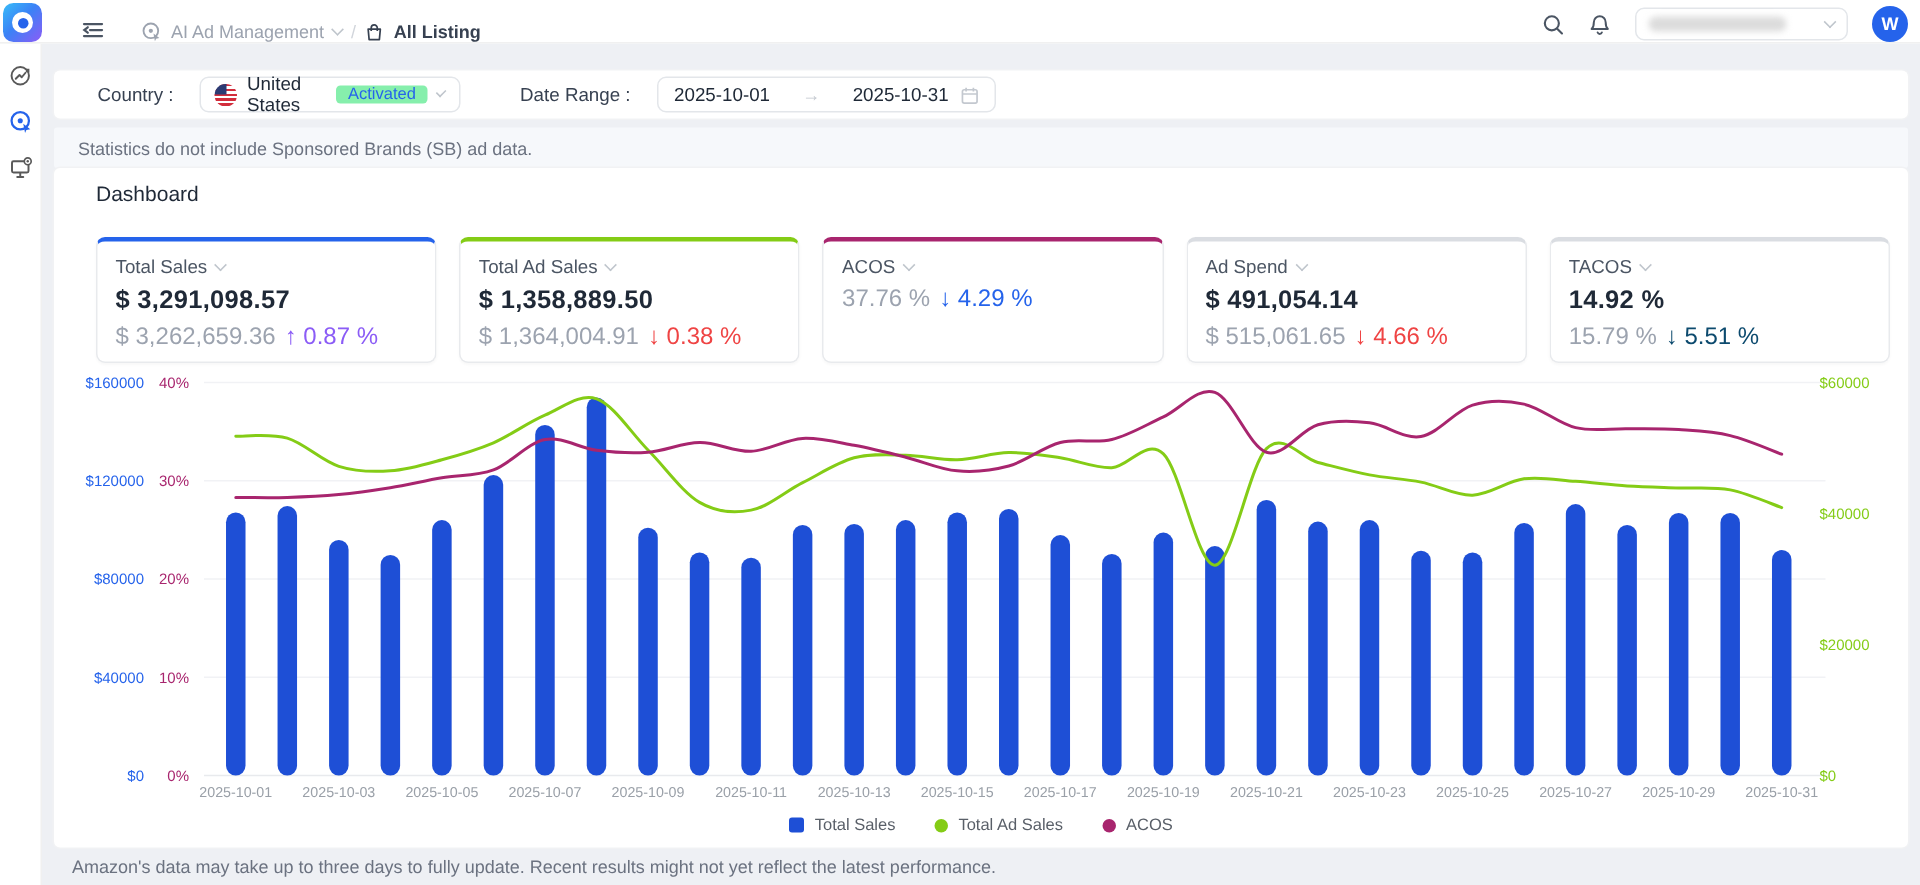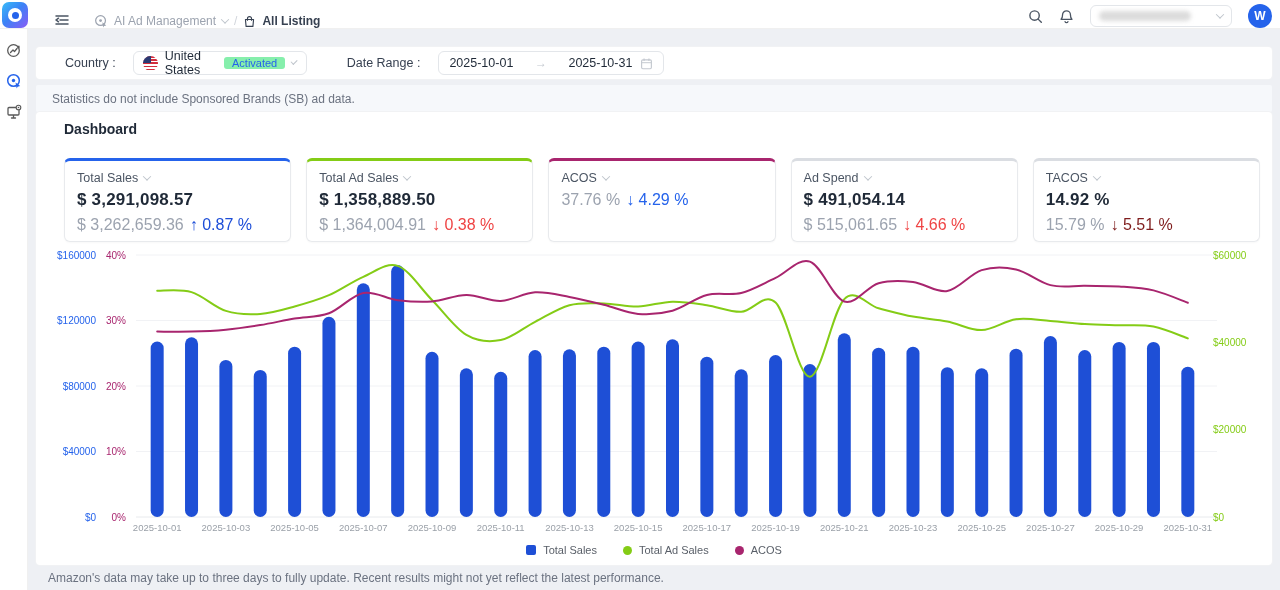--- a/index.html
+++ b/index.html
@@ -53,21 +53,21 @@
   .date-val { font-size:12.5px; color:#1f2937; }
   .date-arrow { color:#c3c8cf; font-size:12px; flex:1; text-align:center; }
 
   
   .notice { position:absolute; left:36px; top:85px; width:1236px; height:27px; background:#f6f8fb;
     display:flex; align-items:center; padding-left:16px; font-size:12px; color:#6b7280; border-radius:2px; }
 
   
   .dash { position:absolute; left:36px; top:112px; width:1236px; height:453px; background:#fff;
     border-radius:4px; box-shadow:0 0 0 1px #f1f2f4; }
-  .dash-title { position:absolute; left:28px; top:9px; font-size:14px; font-weight:700; color:#1f2937; }
+  .dash-title { position:absolute; left:28px; top:9px; font-size:14px; font-weight:400; color:#1f2937; }
   .cards { position:absolute; left:28px; top:46px; width:1196px; display:flex; gap:15px; }
   .stat-card { flex:1; height:84px; background:#fff; border:1px solid #e8eaed; border-radius:6px;
     border-top-width:3px; padding:10px 12px 0 12px; box-shadow:0 1px 2px rgba(0,0,0,.03); }
   .sc-label-row { display:flex; align-items:center; gap:6px; font-size:12.5px; color:#4b5563; cursor:pointer; }
   .sc-value { margin-top:5px; font-size:17px; font-weight:700; color:#1f2937; letter-spacing:.2px; }
   .sc-sub { margin-top:6px; font-size:16px; color:#9ca3af; display:flex; gap:6px; align-items:center; }
 
   
   .chart-wrap { position:absolute; left:8px; top:136px; width:1224px; height:290px; }
   .legend { position:absolute; left:0; top:432px; width:100%; display:flex; justify-content:center;
@@ -171,21 +171,21 @@
   <div class="dash-title">Dashboard</div>
   <div class="cards">
       <div class="stat-card" style="border-top-color: rgb(37, 99, 235);">
         <div class="sc-label-row">
        <span>Total Sales</span>
        <span class="chev"></span>
      </div>
      <div class="sc-value">$ 3,291,098.57</div>
      <div class="sc-sub">
        <span>$ 3,262,659.36</span>
-       <span style="color:#1d4ed8">↑ 0.87 %</span>
+       <span style="color:#8b5cf6">↑ 0.87 %</span>
      </div>
       </div>
       <div class="stat-card" style="border-top-color: rgb(132, 204, 22);">
         <div class="sc-label-row">
        <span>Total Ad Sales</span>
        <span class="chev"></span>
      </div>
      <div class="sc-value">$ 1,358,889.50</div>
      <div class="sc-sub">
        <span>$ 1,364,004.91</span>
@@ -214,21 +214,21 @@
      </div>
       </div>
       <div class="stat-card" style="border-top-color: rgb(218, 221, 226);">
         <div class="sc-label-row">
        <span>TACOS</span>
        <span class="chev"></span>
      </div>
      <div class="sc-value">14.92 %</div>
      <div class="sc-sub">
        <span>15.79 %</span>
-       <span style="color:#7f1d1d">↓ 5.51 %</span>
+       <span style="color:#0c4a6e">↓ 5.51 %</span>
      </div>
       </div>
     </div>
   <div class="chart-wrap">
     <svg id="chart-svg" width="1224" height="290" viewBox="0 0 1224 290">
         <line x1="92" y1="7" x2="1173" y2="7" stroke="#f1f2f5" stroke-width="1"></line>
         <line x1="92" y1="72.5" x2="1173" y2="72.5" stroke="#f1f2f5" stroke-width="1"></line>
         <line x1="92" y1="138" x2="1173" y2="138" stroke="#f1f2f5" stroke-width="1"></line>
         <line x1="92" y1="203.5" x2="1173" y2="203.5" stroke="#f1f2f5" stroke-width="1"></line>
         <line x1="92" y1="269" x2="1173" y2="269" stroke="#e8eaed" stroke-width="1"></line>

